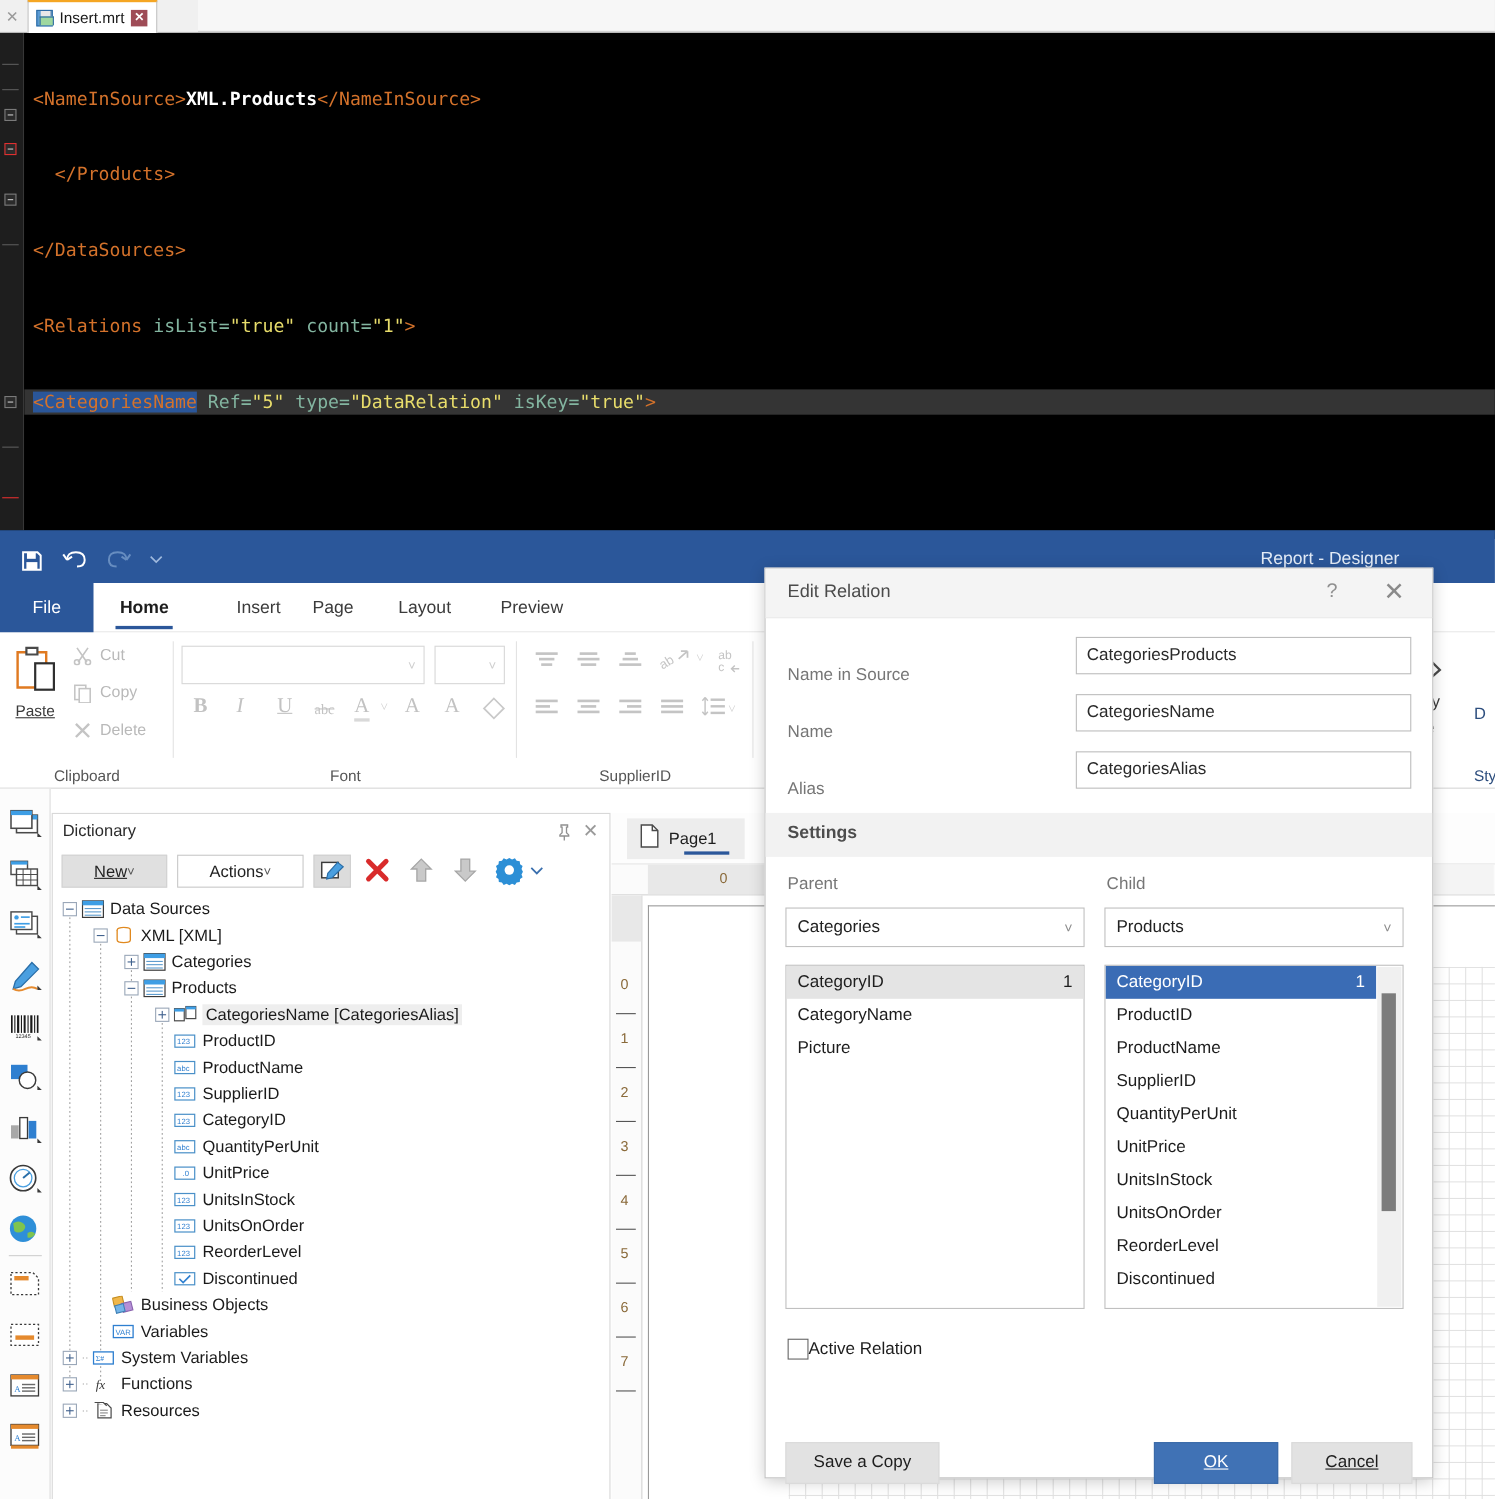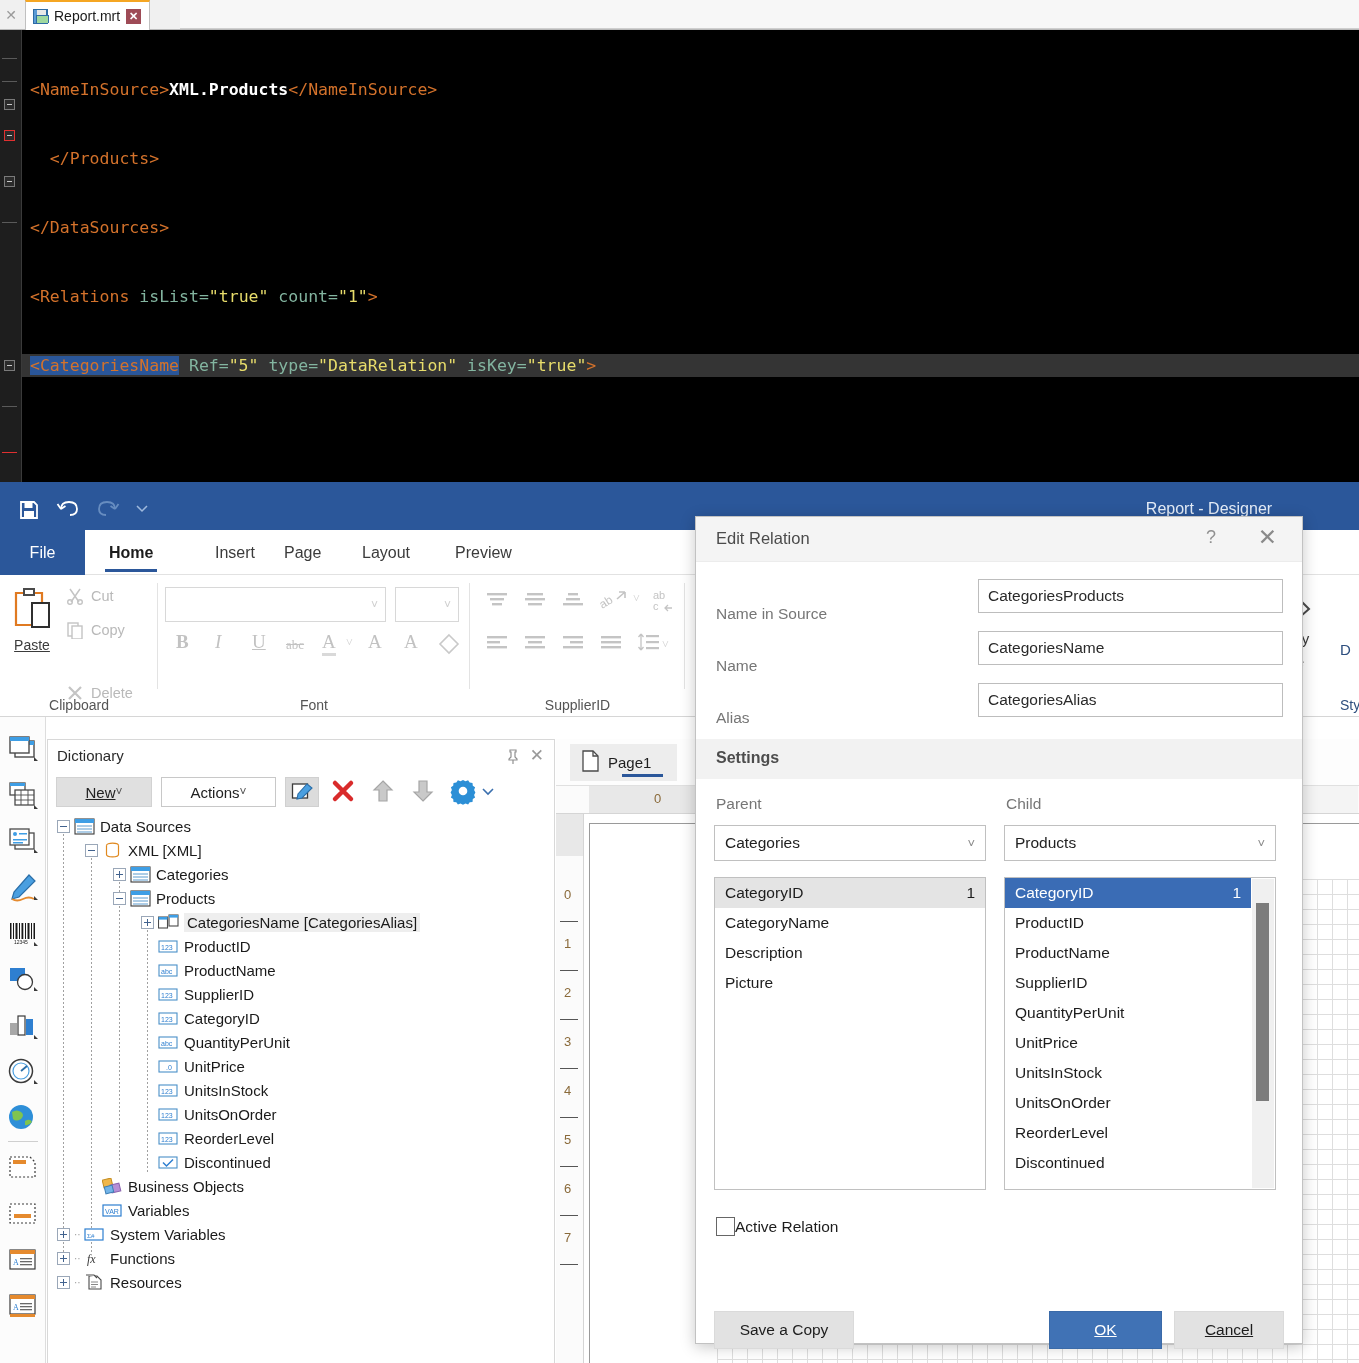--- a/index.html
+++ b/index.html
@@ -360,21 +360,21 @@
 </head>
 <body>
 
 <div id="xml-editor-pane">
 
   <div id="editor-tabstrip">
     <div id="editor-strip-blank"></div>
     <div class="tab-left-x">✕</div>
     <div id="editor-tab">
       <span class="floppy-ico"></span>
-      <span class="tab-label">Report.mrt</span>
+      <span class="tab-label">Insert.mrt</span>
       <span class="tabclose-ico">✕</span>
     </div>
   </div>
 
   <div id="editor-gutter">
     <div class="fold-tick" style="top:28px"></div>
     <div class="fold-tick" style="top:51px"></div>
     <div class="fold-box" style="top:69px"></div>
     <div class="fold-box red" style="top:100px"></div>
     <div class="fold-box" style="top:146px"></div>
@@ -467,21 +467,21 @@
           </svg>
         <span class="dimmed">Cut</span>
       </div>
       <div class="cmd-row" style="left:66px; top:46px;">
         <svg width="18" height="18" viewBox="0 0 18 18">
             <rect x="2" y="2" width="10" height="13" fill="none" stroke="#c4c4c4" stroke-width="1.4"></rect>
             <rect x="6" y="5" width="10" height="13" fill="#fff" stroke="#c4c4c4" stroke-width="1.4"></rect>
           </svg>
         <span class="dimmed">Copy</span>
       </div>
-      <div class="cmd-row" style="left:66px; top:80px;margin-top:29px;">
+      <div class="cmd-row" style="left:66px; top:80px;">
         <svg width="18" height="18" viewBox="0 0 18 18">
             <path d="M3 3 L15 15 M15 3 L3 15" stroke="#c4c4c4" stroke-width="2.2" fill="none"></path>
           </svg>
         <span class="dimmed">Delete</span>
       </div>
       <div class="glabel">Clipboard</div>
       <div class="gsep"></div>
     </div>
 
     <div class="rgroup" style="left:158px; width:312px;">
@@ -1122,23 +1122,20 @@
   </div>
   <div class="listbox" style="left:18px">
     <div class="lb-item hl-gray">
       <span>CategoryID</span>
       <span>1</span>
     </div>
     <div class="lb-item">
       <span>CategoryName</span>
     </div>
     <div class="lb-item">
-      <span>Description</span>
-    </div>
-    <div class="lb-item">
       <span>Picture</span>
     </div>
   </div>
 
   <div class="col-label" style="left:310px">Child</div>
   <div class="sel-combo" style="left:308px">
     <span class="cv">Products</span>
     <span class="cchev">˅</span>
   </div>
   <div class="listbox" style="left:308px">

